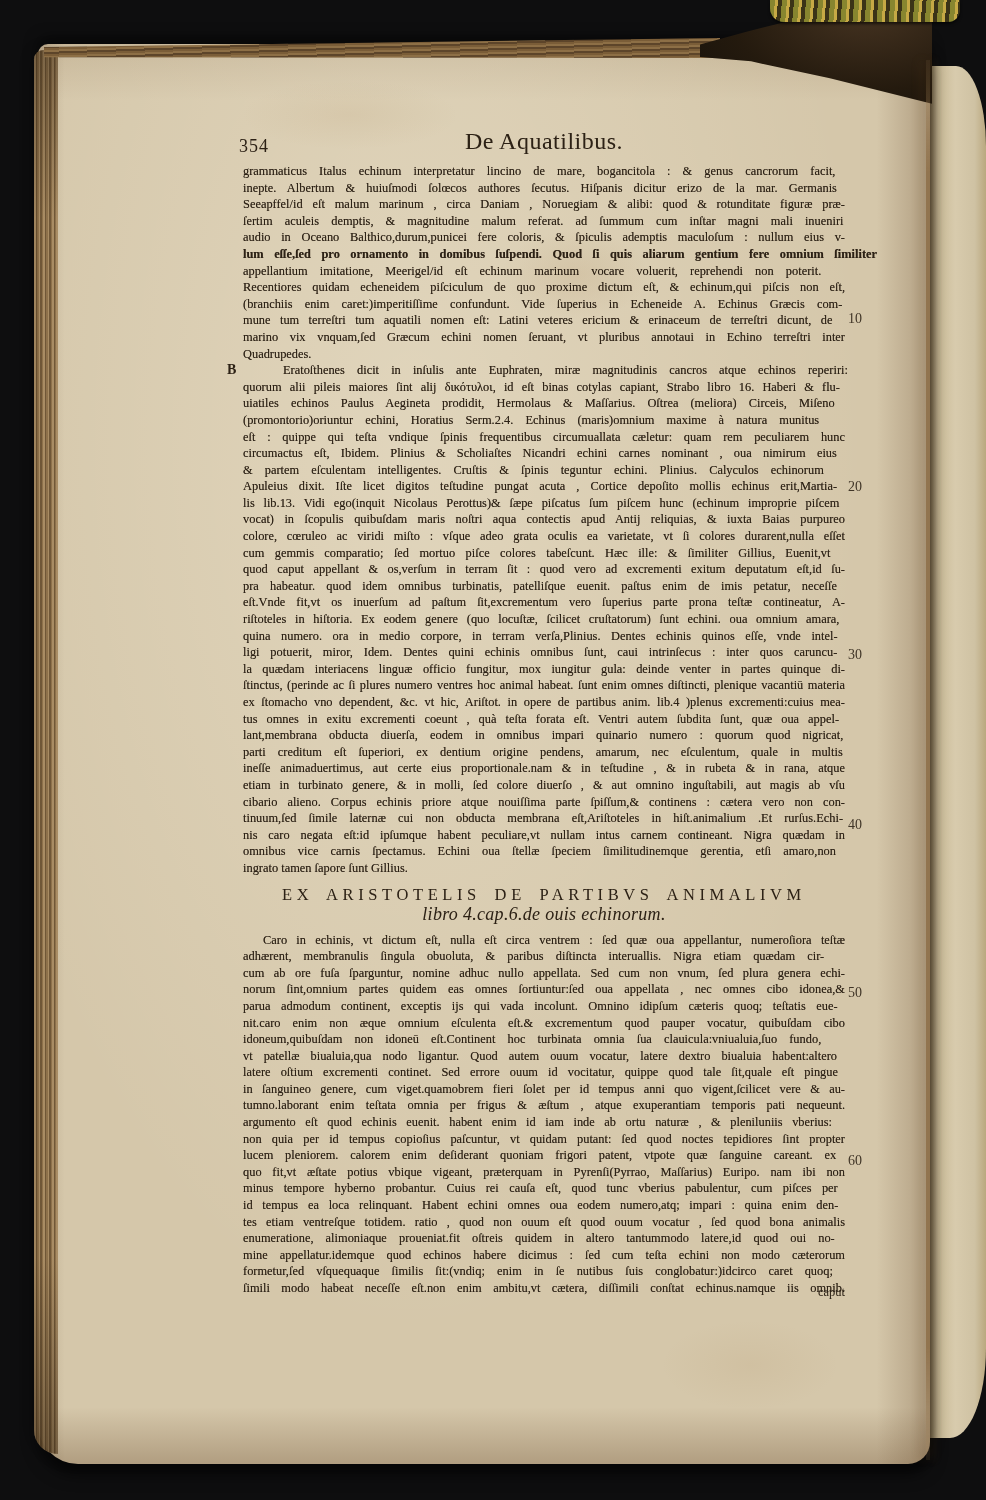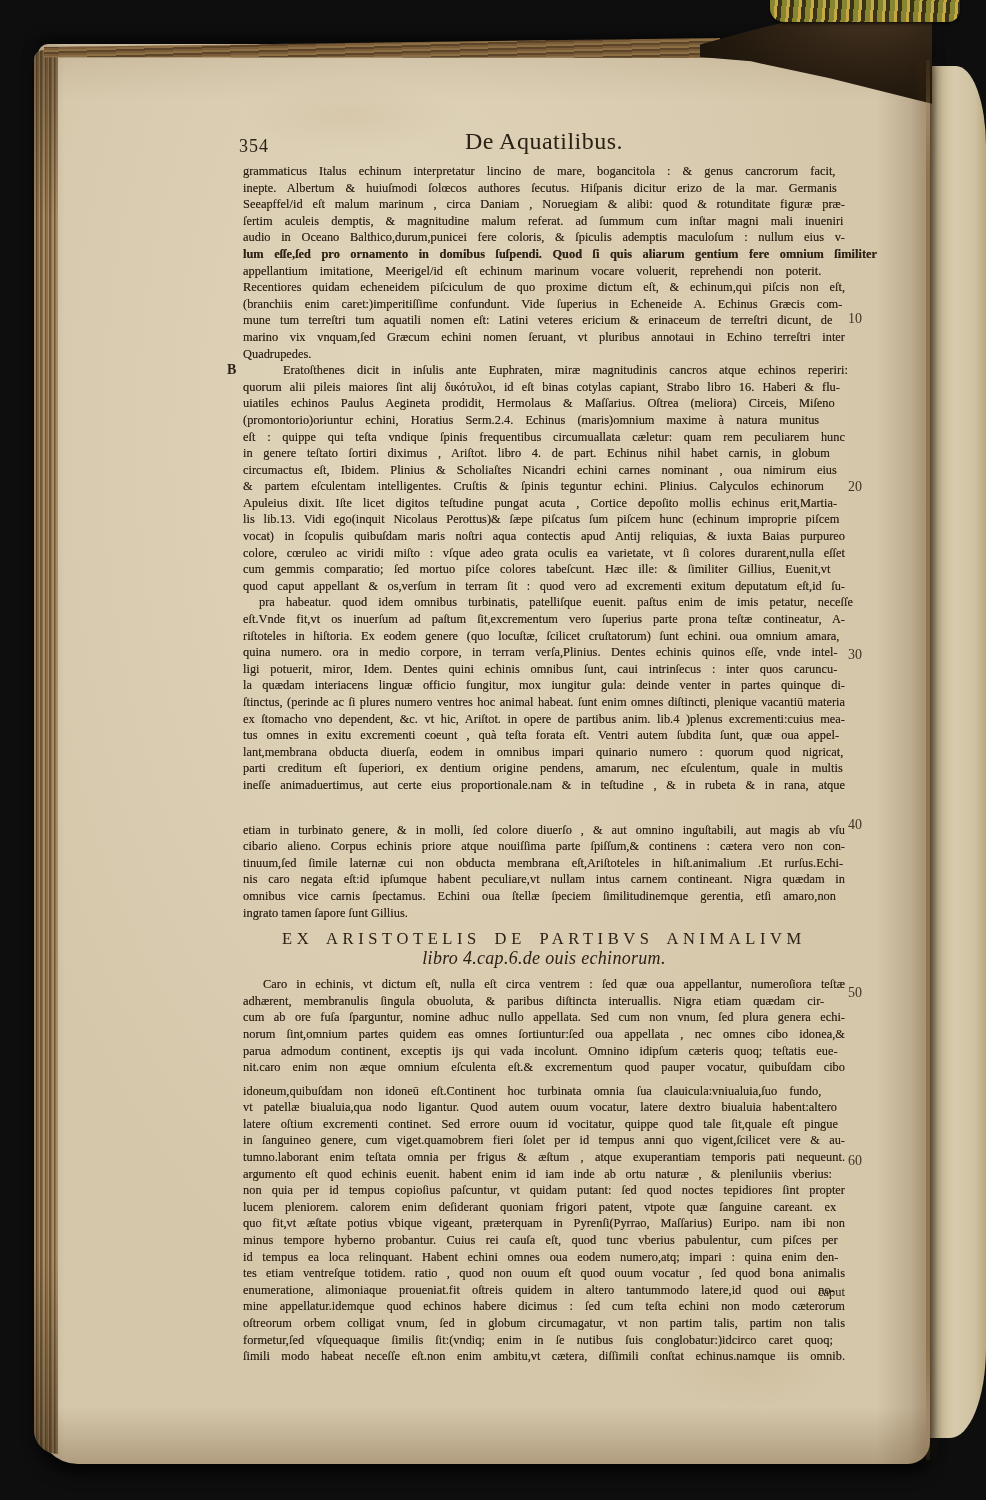--- a/index.html
+++ b/index.html
@@ -109,73 +109,71 @@
         <div class="tline" style="word-spacing: 6.3079px;">mune tum terreſtri tum aquatili nomen eſt:  Latini veteres ericium &amp; erinaceum  de terreſtri dicunt, de</div>
         <div class="tline" style="word-spacing: 8.53606px;">marino vix vnquam,ſed Græcum echini nomen ſeruant, vt pluribus annotaui in Echino terreſtri inter</div>
         <div class="tline last">Quadrupedes.</div>
       </div>
     <div class="para indent2 ragged-last">
         <div class="tline first" style="word-spacing: 9px;">Eratoſthenes dicit in inſulis ante Euphraten, miræ magnitudinis cancros atque echinos reperiri:</div>
         <div class="tline" style="word-spacing: 5.04601px;">quorum alii pileis maiores ſint alij δικότυλοι, id eſt binas cotylas capiant, Strabo libro 16.  Haberi &amp; flu-</div>
         <div class="tline" style="word-spacing: 9px;">uiatiles echinos Paulus Aegineta prodidit, Hermolaus &amp; Maſſarius.  Oſtrea (meliora) Circeis, Miſeno</div>
         <div class="tline" style="word-spacing: 9px;">(promontorio)oriuntur echini, Horatius Serm.2.4.  Echinus (maris)omnium maxime à natura munitus</div>
         <div class="tline" style="word-spacing: 8.64423px;">eſt : quippe qui teſta vndique ſpinis frequentibus circumuallata cæletur: quam rem peculiarem hunc</div>
-        <div class="tline" style="word-spacing: 7.53906px;">in genere teſtato ſortiri diximus , Ariſtot. libro 4. de part.   Echinus nihil habet carnis, in globum</div>
         <div class="tline" style="word-spacing: 8.14621px;">circumactus eſt, Ibidem.  Plinius &amp; Scholiaſtes Nicandri echini carnes nominant , oua nimirum eius</div>
         <div class="tline" style="word-spacing: 9px;">&amp; partem eſculentam intelligentes.  Cruſtis &amp; ſpinis teguntur echini. Plinius.  Calyculos echinorum</div>
         <div class="tline" style="word-spacing: 7.90067px;">Apuleius dixit.  Iſte licet digitos teſtudine pungat acuta , Cortice depoſito mollis echinus erit,Martia-</div>
         <div class="tline" style="word-spacing: 5.68192px;">lis lib.13.  Vidi ego(inquit Nicolaus Perottus)&amp; ſæpe piſcatus ſum piſcem hunc (echinum improprie piſcem</div>
         <div class="tline" style="word-spacing: 7.33482px;">vocat) in ſcopulis quibuſdam maris noſtri aqua contectis apud Antij reliquias, &amp; iuxta Baias purpureo</div>
         <div class="tline" style="word-spacing: 6.63867px;">colore, cœruleo ac viridi miſto : vſque adeo grata oculis ea varietate, vt ſi colores durarent,nulla eſſet</div>
         <div class="tline" style="word-spacing: 7.28229px;">cum gemmis comparatio; ſed mortuo piſce colores tabeſcunt.  Hæc ille: &amp; ſimiliter Gillius,  Euenit,vt</div>
         <div class="tline" style="word-spacing: 6.35547px;">quod caput appellant &amp; os,verſum in terram ſit : quod vero ad excrementi exitum deputatum eſt,id ſu-</div>
-        <div class="tline" style="word-spacing: 8.10938px; margin-left: 16px;">pra habeatur. quod idem omnibus turbinatis, patelliſque euenit.  paſtus enim de imis petatur, neceſſe</div>
+        <div class="tline" style="word-spacing: 8.10938px;">pra habeatur. quod idem omnibus turbinatis, patelliſque euenit.  paſtus enim de imis petatur, neceſſe</div>
         <div class="tline" style="word-spacing: 7.9399px;">eſt.Vnde fit,vt os inuerſum ad paſtum ſit,excrementum vero ſuperius parte prona teſtæ contineatur, A-</div>
         <div class="tline" style="word-spacing: 5.5875px;">riſtoteles in hiſtoria.  Ex eodem genere (quo locuſtæ, ſcilicet cruſtatorum) ſunt echini. oua omnium amara,</div>
         <div class="tline" style="word-spacing: 7.44375px;">quina numero. ora in medio corpore, in terram verſa,Plinius.  Dentes echinis quinos eſſe, vnde intel-</div>
         <div class="tline" style="word-spacing: 7.72813px;">ligi potuerit, miror, Idem.  Dentes quini echinis omnibus ſunt, caui intrinſecus : inter quos caruncu-</div>
         <div class="tline" style="word-spacing: 7.28906px;">la quædam interiacens linguæ officio fungitur, mox iungitur gula: deinde venter in partes quinque di-</div>
         <div class="tline" style="word-spacing: 1.43164px;">ſtinctus, (perinde ac ſi plures numero ventres hoc animal habeat. ſunt enim omnes diſtincti, plenique vacantiū materia</div>
         <div class="tline" style="word-spacing: 3.47363px;">ex ſtomacho vno dependent, &amp;c. vt hic, Ariſtot. in opere de partibus anim. lib.4 )plenus excrementi:cuius mea-</div>
         <div class="tline" style="word-spacing: 5.92969px;">tus omnes in exitu excrementi coeunt , quà teſta forata eſt.  Ventri autem ſubdita ſunt, quæ oua appel-</div>
         <div class="tline" style="word-spacing: 9px;">lant,membrana obducta diuerſa, eodem in omnibus impari quinario numero : quorum quod nigricat,</div>
         <div class="tline" style="word-spacing: 9px;">parti creditum eſt ſuperiori, ex dentium origine pendens, amarum, nec eſculentum, quale in multis</div>
         <div class="tline" style="word-spacing: 6.57129px;">ineſſe animaduertimus, aut certe eius proportionale.nam &amp; in teſtudine , &amp; in rubeta &amp; in rana, atque</div>
-        <div class="tline" style="word-spacing: 5.91493px; margin-top: 28px;">etiam in turbinato genere, &amp; in molli, ſed colore diuerſo , &amp; aut omnino inguſtabili, aut magis ab vſu</div>
+        <div class="tline" style="word-spacing: 5.91493px;">etiam in turbinato genere, &amp; in molli, ſed colore diuerſo , &amp; aut omnino inguſtabili, aut magis ab vſu</div>
         <div class="tline" style="word-spacing: 6.91964px;">cibario alieno. Corpus echinis priore atque nouiſſima parte ſpiſſum,&amp; continens : cætera vero non con-</div>
         <div class="tline" style="word-spacing: 9px;">tinuum,ſed ſimile laternæ cui non obducta membrana eſt,Ariſtoteles in hiſt.animalium .Et rurſus.Echi-</div>
         <div class="tline" style="word-spacing: 7.74399px;">nis caro negata eſt:id ipſumque habent peculiare,vt nullam intus carnem contineant. Nigra quædam in</div>
         <div class="tline" style="word-spacing: 8.98958px;">omnibus vice carnis ſpectamus.  Echini oua ſtellæ ſpeciem ſimilitudinemque gerentia, etſi amaro,non</div>
         <div class="tline last">ingrato tamen ſapore ſunt Gillius.</div>
       </div>
     <div class="heading-block">
       <div class="heading-title">EX ARISTOTELIS DE PARTIBVS ANIMALIVM</div>
       <div class="heading-subtitle">libro 4.cap.6.de ouis echinorum.</div>
     </div>
     <div class="para indent3">
         <div class="tline first" style="word-spacing: 6.19043px;">Caro in echinis, vt dictum eſt, nulla eſt circa ventrem : ſed quæ oua appellantur, numeroſiora teſtæ</div>
         <div class="tline" style="word-spacing: 9px;">adhærent, membranulis ſingula obuoluta, &amp; paribus diſtincta interuallis.   Nigra etiam quædam cir-</div>
         <div class="tline" style="word-spacing: 6.38086px;">cum ab ore fuſa ſparguntur, nomine adhuc nullo appellata. Sed cum non vnum, ſed plura genera echi-</div>
         <div class="tline" style="word-spacing: 8.13822px;">norum ſint,omnium partes quidem eas omnes ſortiuntur:ſed oua appellata , nec omnes cibo idonea,&amp;</div>
         <div class="tline" style="word-spacing: 7.38393px;">parua admodum continent, exceptis ijs qui vada incolunt.  Omnino idipſum cæteris quoq; teſtatis eue-</div>
         <div class="tline" style="word-spacing: 8.88802px;">nit.caro enim non æque omnium eſculenta eſt.&amp; excrementum quod pauper vocatur, quibuſdam cibo</div>
-        <div class="tline" style="word-spacing: 9px; margin-top: 7px;">idoneum,quibuſdam non idoneū eſt.Continent hoc turbinata omnia ſua clauicula:vniualuia,ſuo fundo,</div>
+        <div class="tline" style="word-spacing: 9px;">idoneum,quibuſdam non idoneū eſt.Continent hoc turbinata omnia ſua clauicula:vniualuia,ſuo fundo,</div>
         <div class="tline" style="word-spacing: 7.9399px;">vt patellæ biualuia,qua nodo ligantur.  Quod autem ouum vocatur, latere dextro biualuia habent:altero</div>
         <div class="tline" style="word-spacing: 7.01979px;">latere oſtium excrementi continet.  Sed errore ouum id vocitatur, quippe quod tale ſit,quale eſt pingue</div>
         <div class="tline" style="word-spacing: 6.27604px;">in ſanguineo genere, cum viget.quamobrem fieri ſolet per id tempus anni quo vigent,ſcilicet vere &amp; au-</div>
         <div class="tline" style="word-spacing: 8.24519px;">tumno.laborant enim teſtata omnia per frigus &amp; æſtum , atque exuperantiam temporis pati nequeunt.</div>
         <div class="tline" style="word-spacing: 6.46267px;">argumento eſt quod echinis euenit.  habent enim id iam inde ab ortu naturæ ,  &amp; pleniluniis vberius:</div>
         <div class="tline" style="word-spacing: 7.03854px;">non quia per id tempus copioſius paſcuntur, vt quidam putant: ſed quod noctes tepidiores ſint propter</div>
         <div class="tline" style="word-spacing: 8.7512px;">lucem pleniorem. calorem enim deſiderant quoniam frigori patent,  vtpote quæ ſanguine careant. ex</div>
         <div class="tline" style="word-spacing: 7.6851px;">quo fit,vt æſtate potius vbique vigeant, præterquam in Pyrenſi(Pyrrao, Maſſarius) Euripo. nam ibi non</div>
         <div class="tline" style="word-spacing: 7.24688px;">minus tempore hyberno probantur.  Cuius rei cauſa eſt, quod tunc vberius pabulentur, cum piſces per</div>
         <div class="tline" style="word-spacing: 6.63574px;">id tempus ea loca relinquant.  Habent echini omnes oua eodem numero,atq; impari : quina enim den-</div>
         <div class="tline" style="word-spacing: 6.22243px;">tes etiam ventreſque totidem. ratio , quod non ouum eſt quod ouum vocatur , ſed quod bona animalis</div>
         <div class="tline" style="word-spacing: 9px;">enumeratione, alimoniaque proueniat.fit oſtreis quidem in altero tantummodo latere,id quod oui no-</div>
         <div class="tline" style="word-spacing: 8.93389px;">mine appellatur.idemque quod echinos habere dicimus : ſed cum teſta echini non modo cæterorum</div>
-        <div class="tline" style="word-spacing: 8.79576px;">oſtreorum orbem colligat vnum, ſed in globum circumagatur, vt non partim talis, partim non talis</div>
         <div class="tline" style="word-spacing: 9px;">formetur,ſed vſquequaque ſimilis ſit:(vndiq; enim in ſe nutibus ſuis conglobatur:)idcirco caret quoq;</div>
         <div class="tline last" style="word-spacing: 8.38542px;">ſimili modo habeat neceſſe eſt.non enim ambitu,vt cætera, diſſimili conſtat echinus.namque iis omnib.</div>
       </div>
   </div>
 
   <div class="catchword">caput</div>
 </div>
 
 </body></html>

